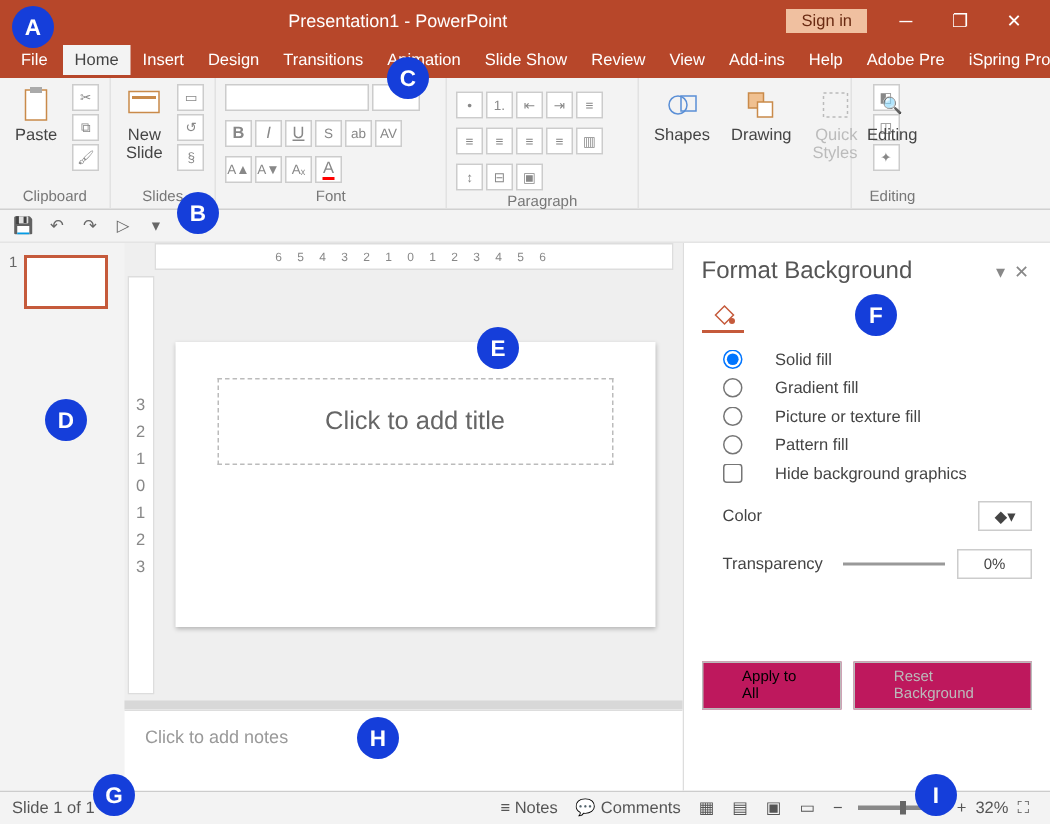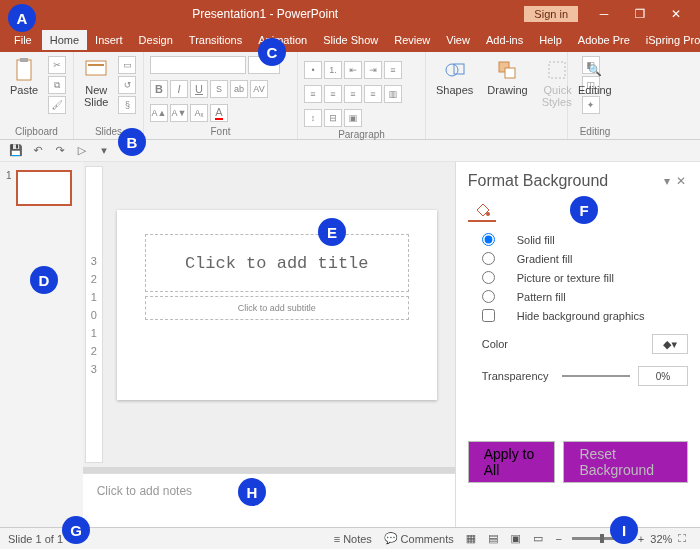--- a/index.html
+++ b/index.html
@@ -28,40 +28,40 @@
 .workspace{display:flex;height:calc(549px - 28px - 24px - 88px - 22px - 22px)}
 .thumbs{width:90px;background:#f3f3f3;padding:8px 6px}
 .thumb-num{float:left;font-size:10px;color:#666;margin-right:4px}
 .thumb{width:56px;height:36px;background:#fff;border:2px solid #c55a3b;display:inline-block}
 .editor{flex:1;position:relative;background:#efefef;display:flex;flex-direction:column}
 .ruler-h{height:18px;background:#fff;margin-left:20px;margin-right:6px;display:flex;align-items:center;justify-content:center;font-size:8px;color:#888;letter-spacing:4px;border:1px solid #ddd}
 .edit-mid{flex:1;display:flex}
 .ruler-v{width:18px;background:#fff;margin:4px 0 4px 2px;display:flex;flex-direction:column;align-items:center;justify-content:center;font-size:8px;color:#888;border:1px solid #ddd;gap:6px}
 .slide-area{flex:1;padding:18px 18px 6px 14px;position:relative}
 .slide{background:#fff;box-shadow:0 1px 3px rgba(0,0,0,.25);width:320px;height:190px;margin:30px auto 0;padding:24px 28px;position:relative}
-.ph-title{border:1px dashed #bbb;height:58px;display:flex;align-items:center;justify-content:center;color:#666;font-size:17px;font-family:Liberation Mono, monospace}
+.ph-title{border:1px dashed #bbb;height:58px;display:flex;align-items:center;justify-content:center;color:#666;font-size:17px;font-family:Liberation Sans, sans-serif}
 .ph-sub{border:1px dashed #bbb;height:24px;margin-top:4px;display:flex;align-items:center;justify-content:center;color:#888;font-size:9px}
 .notes-split{height:6px;background:#d8d8d8;cursor:row-resize}
 .notes{height:54px;background:#fff;border-top:1px solid #ddd;padding:10px 14px;color:#999;font-size:12px}
 .taskpane{width:268px;background:#fff;border-left:1px solid #ddd;padding:10px 12px}
 .tp-head{display:flex;align-items:center;margin-bottom:8px}
 .tp-title{font-size:16px;color:#555;flex:1}
 .tp-x{width:14px;color:#888;cursor:pointer;text-align:center;font-size:12px}
 .tp-icn{width:28px;height:24px;border-bottom:2px solid #c55a3b;display:flex;align-items:center;justify-content:center;margin-bottom:8px}
 .tp-sect{color:#c55a3b;font-size:11px;font-weight:bold;margin-bottom:8px}
 .tp-sect::before{content:"◢ ";font-size:8px;color:#777}
 .opt{display:flex;align-items:center;gap:22px;padding:3px 0 3px 14px;color:#444}
 .opt input{cursor:pointer}
 .trow{display:flex;align-items:center;padding:3px 0 3px 14px;color:#444;gap:8px;margin-top:6px}
 .trow .lab{flex:0 0 72px}
 .colorbtn{width:36px;height:20px;border:1px solid #ccc;background:#fff;cursor:pointer;display:flex;align-items:center;justify-content:center}
 .sliderline{flex:1;height:2px;background:#999;position:relative}
 .numbox{width:50px;height:20px;border:1px solid #ccc;display:flex;align-items:center;justify-content:center;font-size:10px}
 .tp-actions{display:flex;gap:8px;margin-top:52px}
-.tp-btn{border:1px solid #bbb;background:#a21caf;padding:4px 15px;font-size:14px;cursor:pointer}
+.tp-btn{border:1px solid #bbb;background:#be185d;padding:4px 26px;font-size:10px;cursor:pointer}
 .tp-btn.disabled{color:#bbb}
 .status{height:22px;background:#f3f3f3;border-top:1px solid #ccc;display:flex;align-items:center;padding:0 8px;color:#555;font-size:11px}
 .status .spacer{flex:1}
 .status .sbtn{padding:0 6px;cursor:pointer;display:flex;align-items:center;gap:3px}
 .zoom-slider{width:56px;height:3px;background:#888;margin:0 4px;position:relative}
 .zoom-slider::after{content:"";position:absolute;left:50%;top:-3px;width:4px;height:9px;background:#666}
 .callout{position:absolute;width:28px;height:28px;border-radius:50%;background:#153eda;color:#fff;font-weight:bold;font-size:15px;display:flex;align-items:center;justify-content:center;z-index:50;pointer-events:none}
 svg{display:block}
 </style>
 </head>
@@ -241,34 +241,34 @@
   <span class="qbtn">▷</span>
   <span class="qbtn">▾</span>
 </div>
 
 <div class="workspace">
   <div class="thumbs">
     <span class="thumb-num">1</span>
     <span class="thumb"></span>
   </div>
   <div class="editor">
+    <div class="ruler-h">6 5 4 3 2 1 0 1 2 3 4 5 6</div>
     <div class="edit-mid">
       <div class="ruler-v">
         <span>3</span>
           <span>2</span>
           <span>1</span>
           <span>0</span>
           <span>1</span>
           <span>2</span>
           <span>3</span>
       </div>
       <div class="slide-area">
         <div class="slide">
           <div class="ph-title">Click to add title</div>
-          <div class="ph-sub">Click to add subtitle</div>
         </div>
       </div>
     </div>
     <div class="notes-split"></div>
     <div class="notes">Click to add notes</div>
   </div>
   <div class="taskpane">
     <div class="tp-head">
       <span class="tp-title">Format Background</span>
       <span class="tp-x">▾</span>

